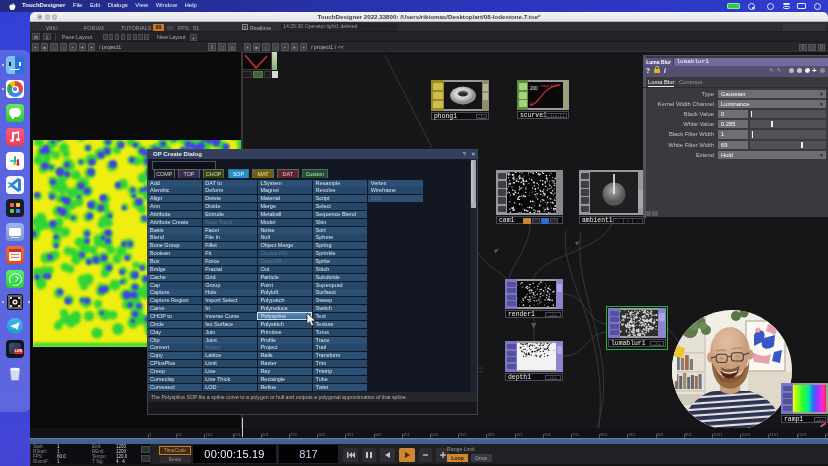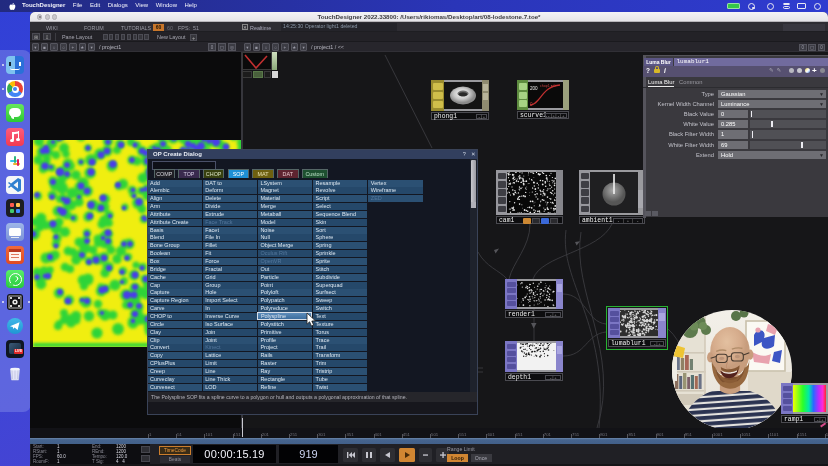--- a/index.html
+++ b/index.html
@@ -2000,21 +2000,21 @@
       <span class="iv" style="left:26px">1</span>
       <span class="il" style="left:61px">T Sig:</span>
       <span class="iv" style="left:85px">4&nbsp;&nbsp;&nbsp;4</span>
     </div>
   </div>
 <div class="abs" style="z-index:7;left:141px;top:446px;width:9px;height:7px;background:#2e2e34;border:0.5px solid #46464e;"></div>
 <div class="abs" style="z-index:7;left:141px;top:455px;width:9px;height:7px;background:#2e2e34;border:0.5px solid #46464e;"></div>
 <div class="abs" style="z-index:7;left:159px;top:446px;width:32px;height:8.5px;border:1px solid #cc7e2c;background:#3a2c16;color:#e8963a;font-size:4.8px;line-height:7px;text-align:center;">TimeCode</div>
 <div class="abs" style="z-index:7;left:160px;top:456px;width:30px;height:7px;background:#2c2c32;color:#8e8e98;font-size:4.8px;line-height:7px;text-align:center;">Beats</div>
 <div class="abs" style="z-index:7;left:193px;top:444.5px;width:83px;height:18.5px;background:#020204;color:#f2f2fa;font-size:11px;line-height:18.5px;text-align:center;letter-spacing:0.2px;">00:00:15.19</div>
-<div class="abs" style="z-index:7;left:279px;top:444.5px;width:59px;height:18.5px;background:#020204;color:#ccd4f2;font-size:11px;line-height:18.5px;text-align:center;">919</div>
+<div class="abs" style="z-index:7;left:279px;top:444.5px;width:59px;height:18.5px;background:#020204;color:#ccd4f2;font-size:11px;line-height:18.5px;text-align:center;">817</div>
 <div class="abs" style="z-index:7;left:343px;top:447.5px;width:15px;height:14.5px;background:#2e2e33;border-radius:1.5px;">
     <svg width="8" height="6" style="margin:4.2px auto 0;">
       <rect x="0" y="0" width="1.4" height="6" fill="#c8c8d0"></rect>
       <path d="M5 0 L1.8 3 L5 6 Z" fill="#c8c8d0"></path>
       <path d="M8 0 L4.8 3 L8 6 Z" fill="#c8c8d0"></path>
     </svg>
   </div>
 <div class="abs" style="z-index:7;left:362px;top:447.5px;width:14px;height:14.5px;background:#2e2e33;border-radius:1.5px;">
     <svg width="6" height="6" style="margin:4.2px auto 0;">
       <rect x="0" y="0" width="2" height="6" fill="#c8c8d0"></rect>

